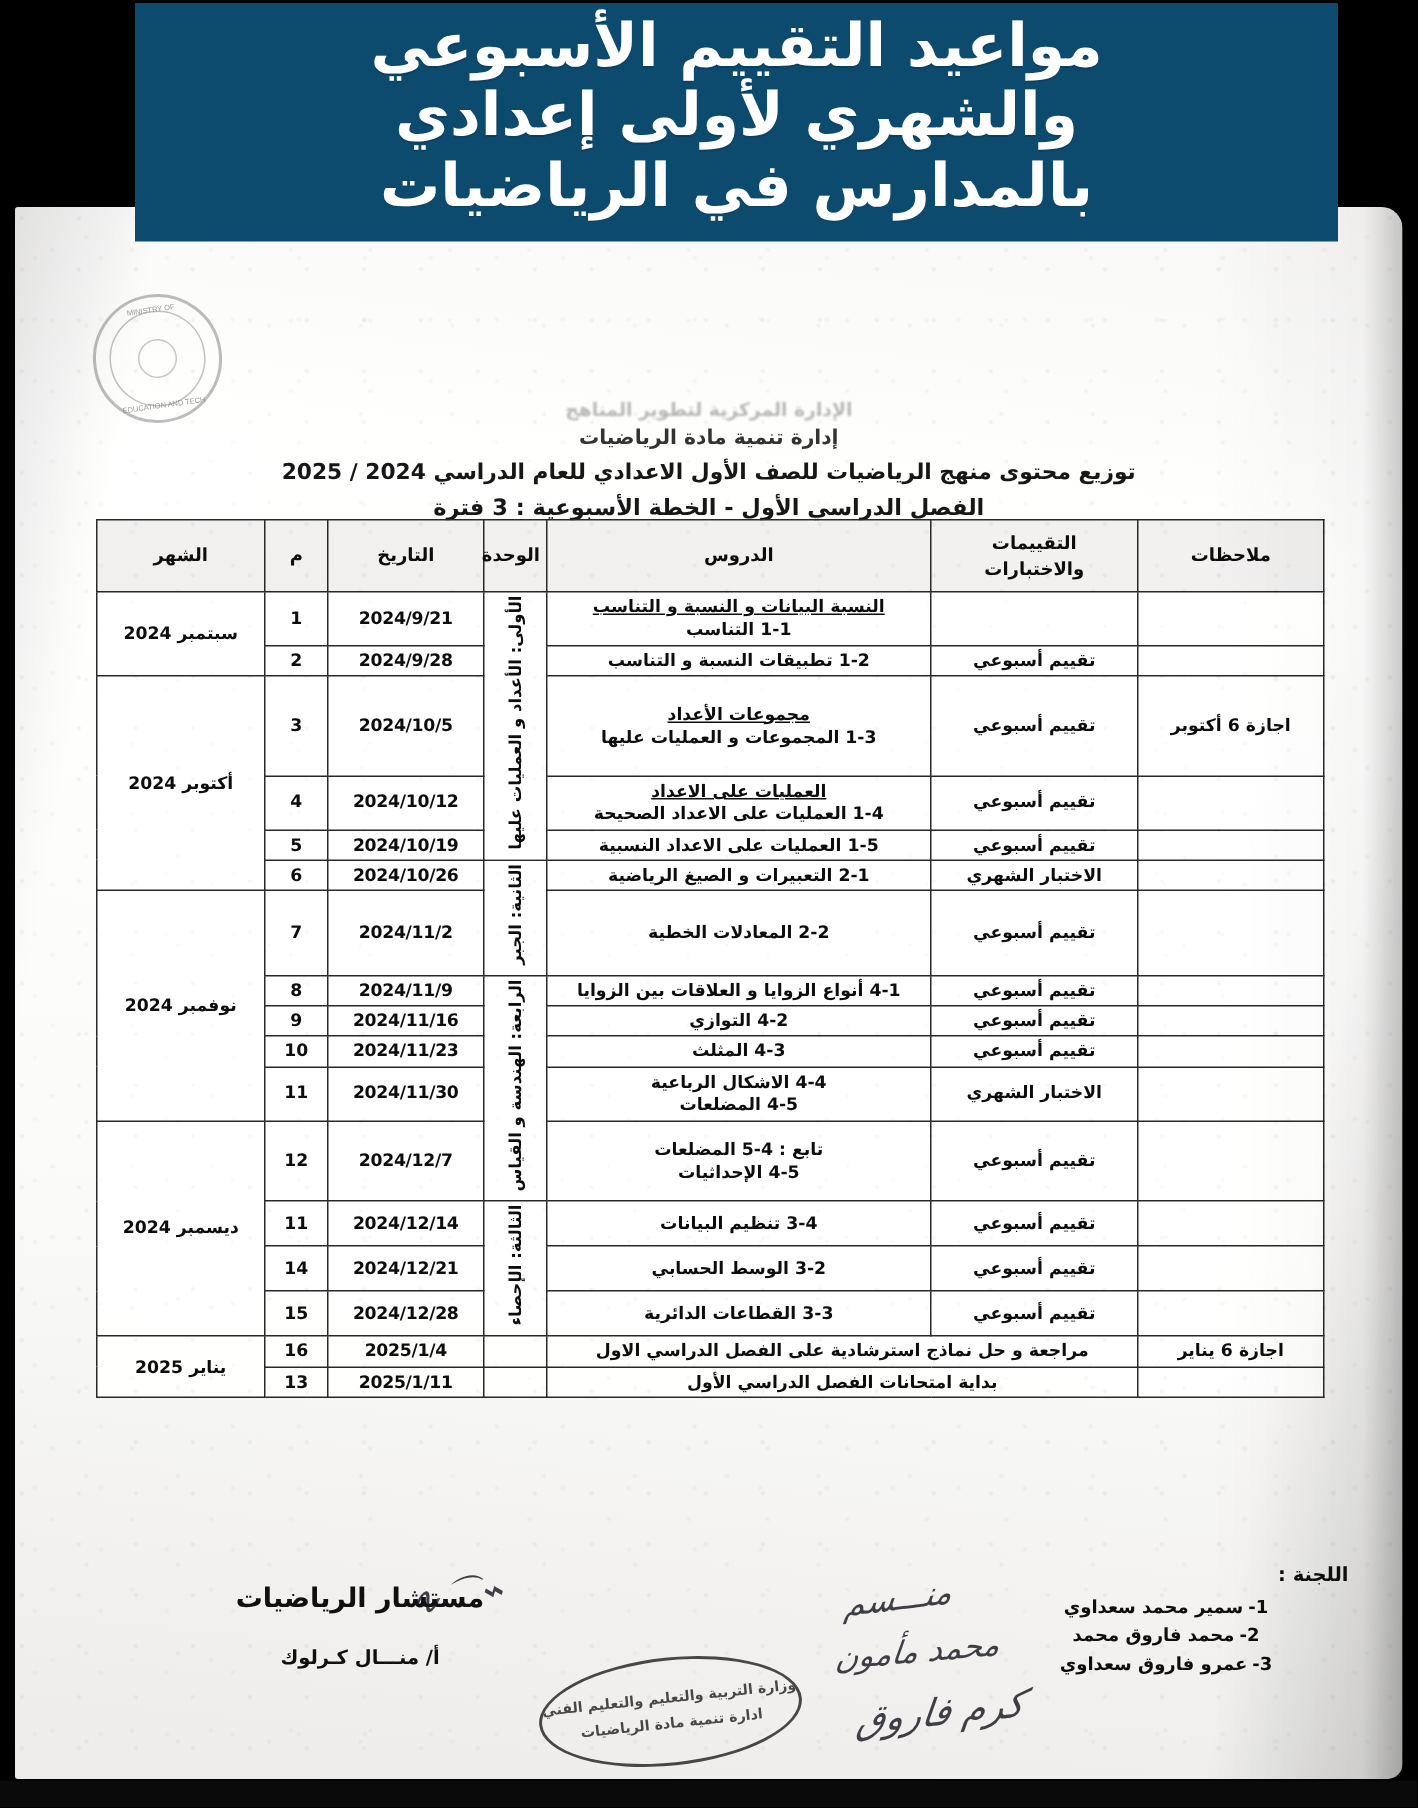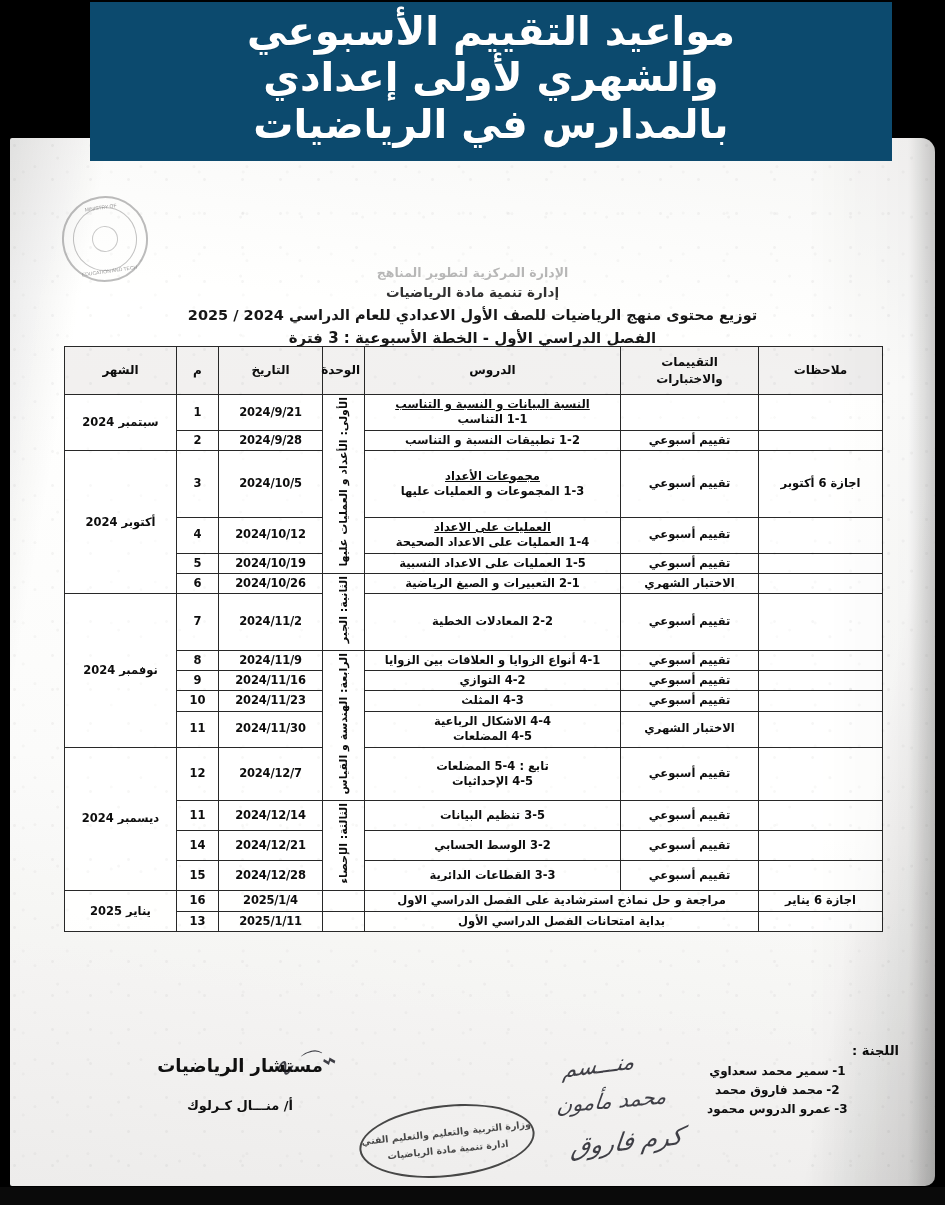--- a/index.html
+++ b/index.html
@@ -404,21 +404,21 @@
             <span class="l">4-5 الإحداثيات</span>
           </td>
           <td class="date">2024/12/7</td>
           <td class="num">12</td>
           <td class="month" rowspan="4">ديسمبر 2024</td>
         </tr>
         <tr>
           <td class="notes"></td>
           <td class="assess">تقييم أسبوعي</td>
           <td class="lessons">
-            <span class="l">3-5 تنظيم البيانات</span>
+            <span class="l">3-4 تنظيم البيانات</span>
           </td>
           <td class="unit" rowspan="3"><span class="vtext">الثالثة: الإحصاء</span></td>
           <td class="date">2024/12/14</td>
           <td class="num">11</td>
         </tr>
         <tr>
           <td class="notes"></td>
           <td class="assess">تقييم أسبوعي</td>
           <td class="lessons">
             <span class="l">3-2   الوسط الحسابي</span>
@@ -468,21 +468,21 @@
     <div class="stamp">
       <div class="l1">وزارة التربية والتعليم والتعليم الفني</div>
       <div class="l2">ادارة تنمية مادة الرياضيات</div>
     </div>
 
     <div class="committee">
       <div class="title">اللجنة :</div>
       <ol id="committee-list">
           <li><span class="idx">1-</span><span>سمير محمد سعداوي</span></li>
           <li><span class="idx">2-</span><span>محمد فاروق محمد</span></li>
-          <li><span class="idx">3-</span><span>عمرو الدروس محمود</span></li>
+          <li><span class="idx">3-</span><span>عمرو فاروق سعداوي</span></li>
         </ol>
     </div>
   </div>
 </div>
 
 <div id="banner">
   <div class="line">مواعيد التقييم الأسبوعي</div>
   <div class="line">والشهري لأولى إعدادي</div>
   <div class="line">بالمدارس في الرياضيات</div>
 </div>

